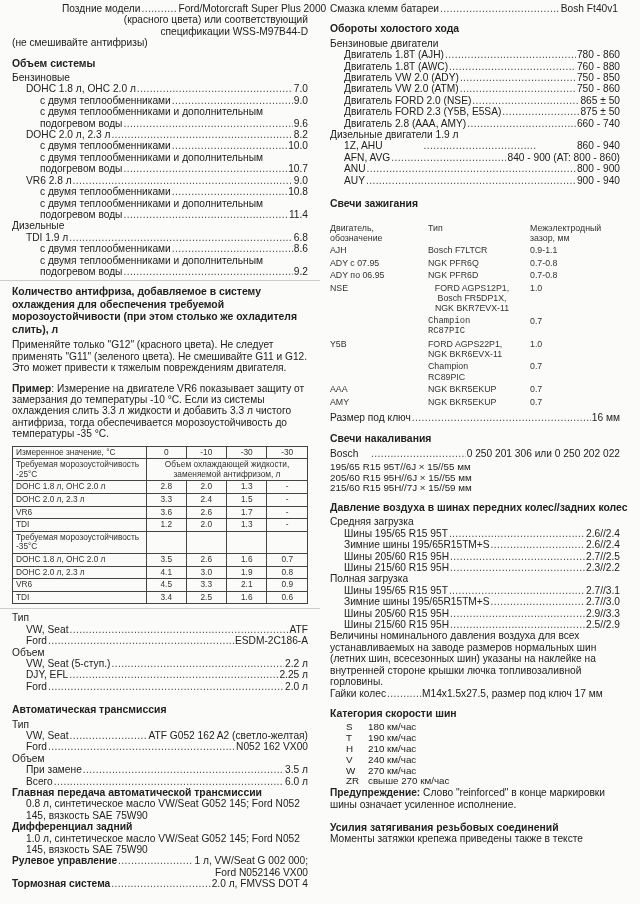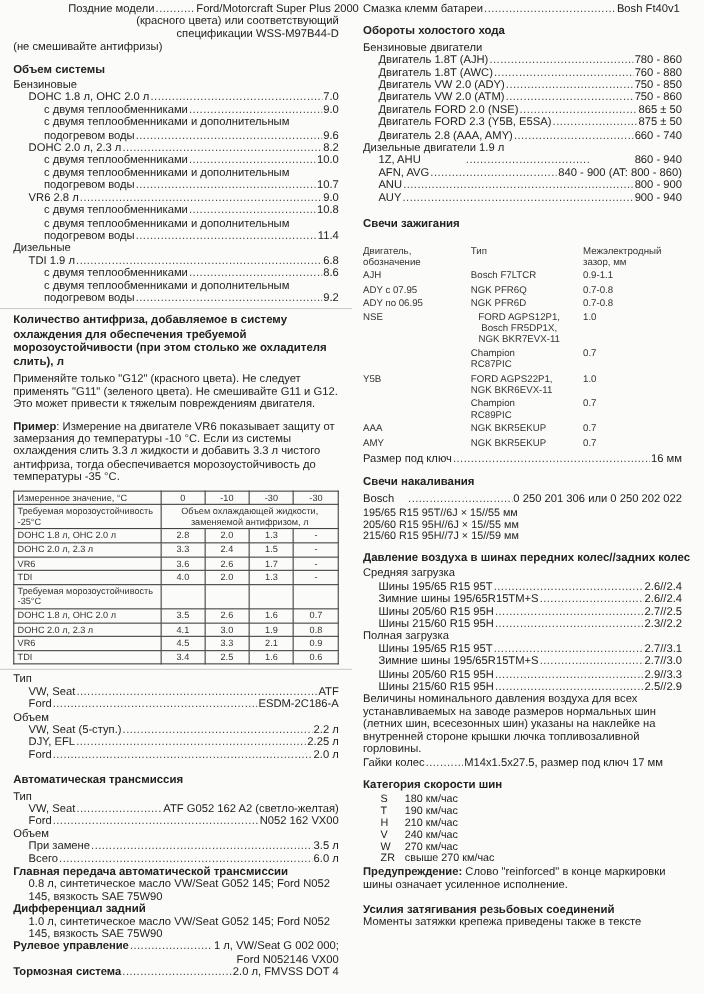--- a/index.html
+++ b/index.html
@@ -156,21 +156,21 @@
         </tr>
         <tr>
           <td>VR6</td>
           <td class="n">3.6</td>
           <td class="n">2.6</td>
           <td class="n">1.7</td>
           <td class="n">-</td>
         </tr>
         <tr>
           <td>TDI</td>
-          <td class="n">4.0</td>
+          <td class="n">1.2</td>
           <td class="n">2.0</td>
           <td class="n">1.3</td>
           <td class="n">-</td>
         </tr>
       </tbody>
     <tbody>
         <tr>
       <td>Требуемая морозоустойчивость -35°С</td>
       <td></td>
           <td></td>
@@ -376,21 +376,21 @@
           <td style="padding-right: 14px;">NGK PFR6D</td>
           <td>0.7-0.8</td>
         </tr>
         <tr>
           <td>NSE</td>
           <td style="padding-right: 14px; text-align: center;">FORD AGPS12P1, Bosch FR5DP1X, NGK BKR7EVX-11</td>
           <td>1.0</td>
         </tr>
         <tr>
           <td></td>
-          <td style="padding-right: 24px;">Champion RC87PIC</td>
+          <td style="padding-right: 24px; font-family: Liberation Mono, monospace;">Champion RC87PIC</td>
           <td>0.7</td>
         </tr>
         <tr>
           <td>Y5B</td>
           <td style="padding-right: 14px;">FORD AGPS22P1, NGK BKR6EVX-11</td>
           <td>1.0</td>
         </tr>
         <tr>
           <td></td>
           <td style="padding-right: 24px;">Champion RC89PIC</td>

